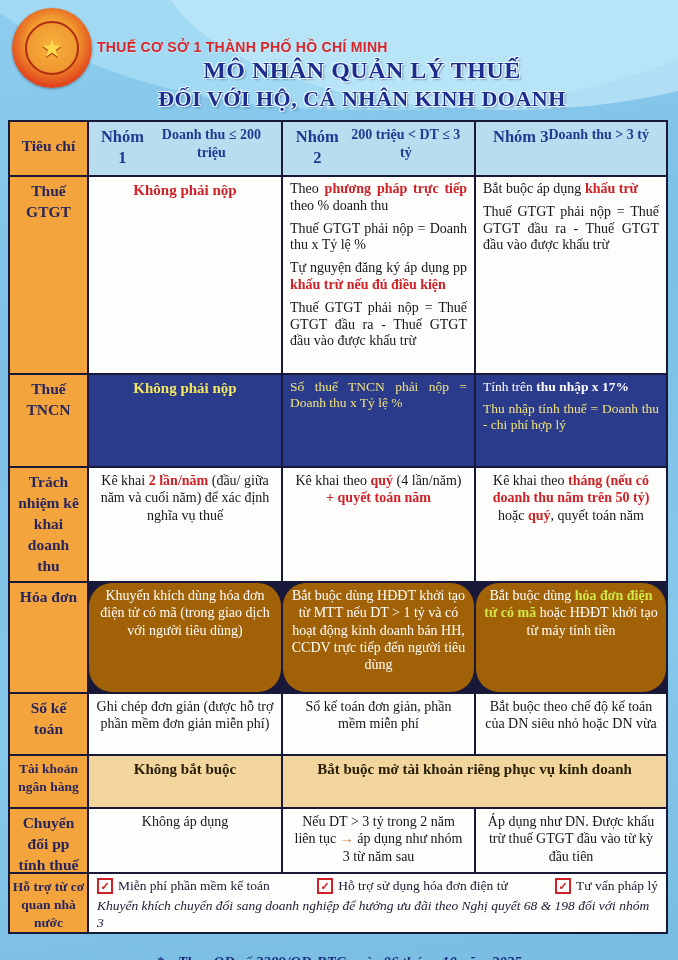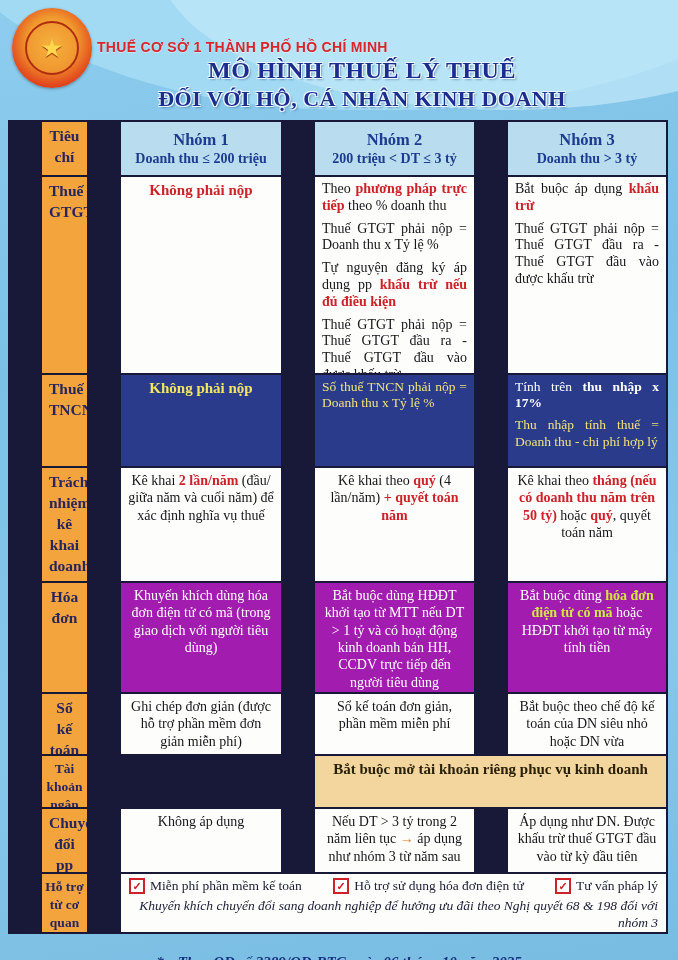--- a/index.html
+++ b/index.html
@@ -30,32 +30,32 @@
     box-sizing:border-box;color:#1c2d90;font-weight:bold;}
   .title .t1{font-size:24px;letter-spacing:.5px;
     text-shadow:-1px -1px 0 #eaf6fd,1px -1px 0 #eaf6fd,-1px 1px 0 #eaf6fd,1px 1px 0 #eaf6fd,2px 2px 2px rgba(20,40,90,.35);}
   .title .t2{font-size:22px;letter-spacing:.5px;margin-top:2px;
     text-shadow:-1px -1px 0 #eaf6fd,1px -1px 0 #eaf6fd,-1px 1px 0 #eaf6fd,1px 1px 0 #eaf6fd,2px 2px 2px rgba(20,40,90,.35);}
   
   .tbl{position:absolute;left:8px;top:120px;width:660px;z-index:2;
     display:grid;grid-template-columns:77px 192px 191px 1fr;
     grid-template-rows:53px 196px 91px 113px 109px 60px 51px 63px 58px;
     gap:2px;background:#181838;border:2px solid #181838;box-sizing:border-box;}
-  .cell{padding:4px 7px;box-sizing:border-box;overflow:hidden;font-size:14px;line-height:1.24;color:#15151a;margin-left:32px;}
+  .cell{padding:4px 7px;box-sizing:border-box;overflow:hidden;font-size:14px;line-height:1.24;color:#15151a;}
   .c-center{text-align:center;}
   .c-justify{text-align:justify;}
   .bg-white{background:#fdfdfb;}
   .bg-navy{background:#2b3b8c;}
-  .bg-green{background:#a21caf;}
+  .bg-green{background:#a16207;border-radius:23px;}
   .bg-tan{background:#f2d69e;}
   .bg-hdr{background:#b9dcef;}
   .lbl{background:#f4a43c;color:#27255e;font-weight:bold;text-align:center;font-size:15.5px;
     display:flex;flex-direction:column;justify-content:flex-start;line-height:1.35;}
   .lbl.sm{font-size:13.5px;padding-left:2px;padding-right:2px;}
-  .hcell{color:#1c3c8f;font-weight:bold;text-align:center;display:flex;flex-direction:column;
+  .hcell{color:#1c3c8f;font-weight:bold;text-align:center;display:flex;flex-direction:row;
     justify-content:center;line-height:1.3;}
   .hcell .hname{font-size:16.5px;}
   .hcell .hrange{font-size:14px;}
   .h-crit{font-size:15.5px;line-height:1.3;justify-content:center;padding-top:0;}
   .para + .para{margin-top:6px;}
   .tight .para{line-height:1.2;}
   .tncn{font-size:13.5px;}
   
   .seg{}
   .red-bold{color:#cf2127;font-weight:bold;}
@@ -68,42 +68,42 @@
   .arrow{color:#e0751c;font-weight:bold;}
   .span2{grid-column:3 / 5;}
   .span3{grid-column:2 / 5;}
   .bold-cell{font-weight:bold;font-size:15px;}
   
   .support{display:flex;flex-direction:column;justify-content:flex-start;padding:4px 8px;}
   .checklist{display:flex;justify-content:space-between;align-items:center;}
   .check-item{display:flex;align-items:center;gap:5px;font-size:13.5px;color:#20203a;white-space:nowrap;}
   .cbox{display:inline-flex;align-items:center;justify-content:center;width:12px;height:12px;
     border:2px solid #cf2127;background:#fff;color:#cf2127;font-size:11px;font-weight:bold;line-height:1;flex:0 0 auto;}
-  .support-note{margin-top:3px;text-align:right;font-style:italic;font-size:13.5px;color:#20203a;line-height:1.25;}
+  .support-note{margin-top:3px;text-align:left;font-style:italic;font-size:13.5px;color:#20203a;line-height:1.25;}
   
   .footnote{position:absolute;top:934px;left:0;width:100%;text-align:center;z-index:2;
     font-style:italic;font-weight:bold;font-size:15px;color:#17327e;margin-top:20px;}
   .footnote .star{margin-right:14px;}
 </style>
 </head>
 <body>
 
 <div class="page">
   <div class="wave1"></div>
   <div class="wave2"></div>
 
   <div class="hdr">
     <div class="logo">
       <div class="logo-outer"></div>
       <div class="logo-inner"></div>
       <div class="logo-star">★</div>
     </div>
     <div class="agency">THUẾ CƠ SỞ 1 THÀNH PHỐ HỒ CHÍ MINH</div>
     <div class="title">
-      <div class="t1">MÔ HÌNH THUẾ LÝ THUẾ</div>
+      <div class="t1">MÔ NHÂN QUẢN LÝ THUẾ</div>
       <div class="t2">ĐỐI VỚI HỘ, CÁ NHÂN KINH DOANH</div>
     </div>
   </div>
 
   <div class="tbl">
 
     <div class="cell lbl h-crit">Tiêu chí</div>
     <div class="cell bg-hdr hcell">
       <div class="hname">Nhóm 1</div>
       <div class="hrange">Doanh thu ≤ 200 triệu</div>
@@ -171,20 +171,23 @@
         <div class="para"><span class="seg ">Ghi chép đơn giản (được hỗ trợ phần mềm đơn giản miễn phí)</span></div>
       </div>
     <div class="cell bg-white c-center">
         <div class="para"><span class="seg ">Sổ kế toán đơn giản, phần mềm miễn phí</span></div>
       </div>
     <div class="cell bg-white c-center">
         <div class="para"><span class="seg ">Bắt buộc theo chế độ kế toán của DN siêu nhỏ hoặc DN vừa</span></div>
       </div>
 
     <div class="cell lbl sm">Tài khoản ngân hàng</div>
+    <div class="cell bg-tan c-center bold-cell">
+        <div class="para"><span class="seg dark-bold">Không bắt buộc</span></div>
+      </div>
     <div class="cell bg-tan c-center bold-cell span2">
         <div class="para"><span class="seg dark-bold">Bắt buộc mở tài khoản riêng phục vụ kinh doanh</span></div>
       </div>
 
     <div class="cell lbl">Chuyển đổi pp tính thuế</div>
     <div class="cell bg-white c-center">
         <div class="para"><span class="seg ">Không áp dụng</span></div>
       </div>
     <div class="cell bg-white c-center">
         <div class="para"><span class="seg ">Nếu DT &gt; 3 tỷ trong 2 năm liên tục </span><span class="seg arrow">→</span><span class="seg "> áp dụng như nhóm 3 từ năm sau</span></div>

